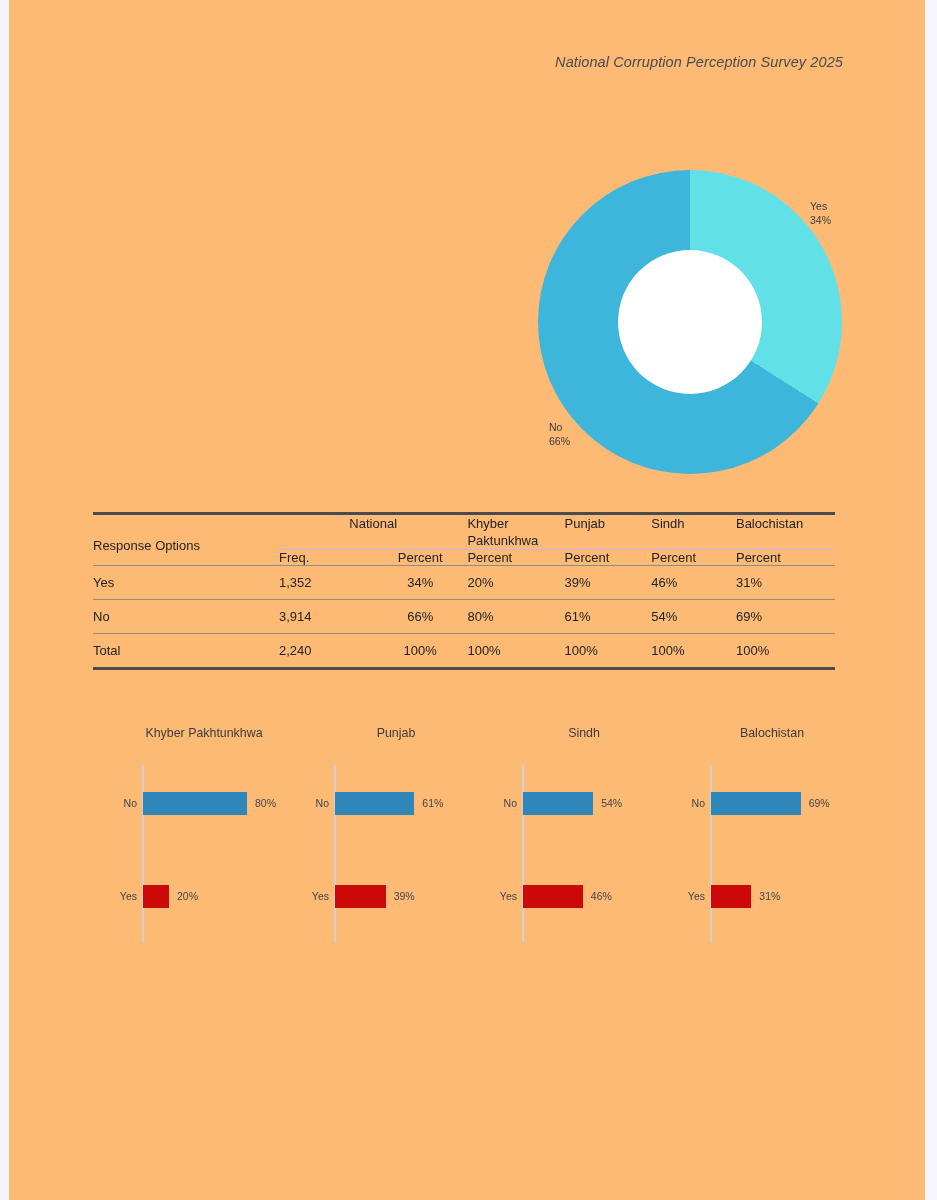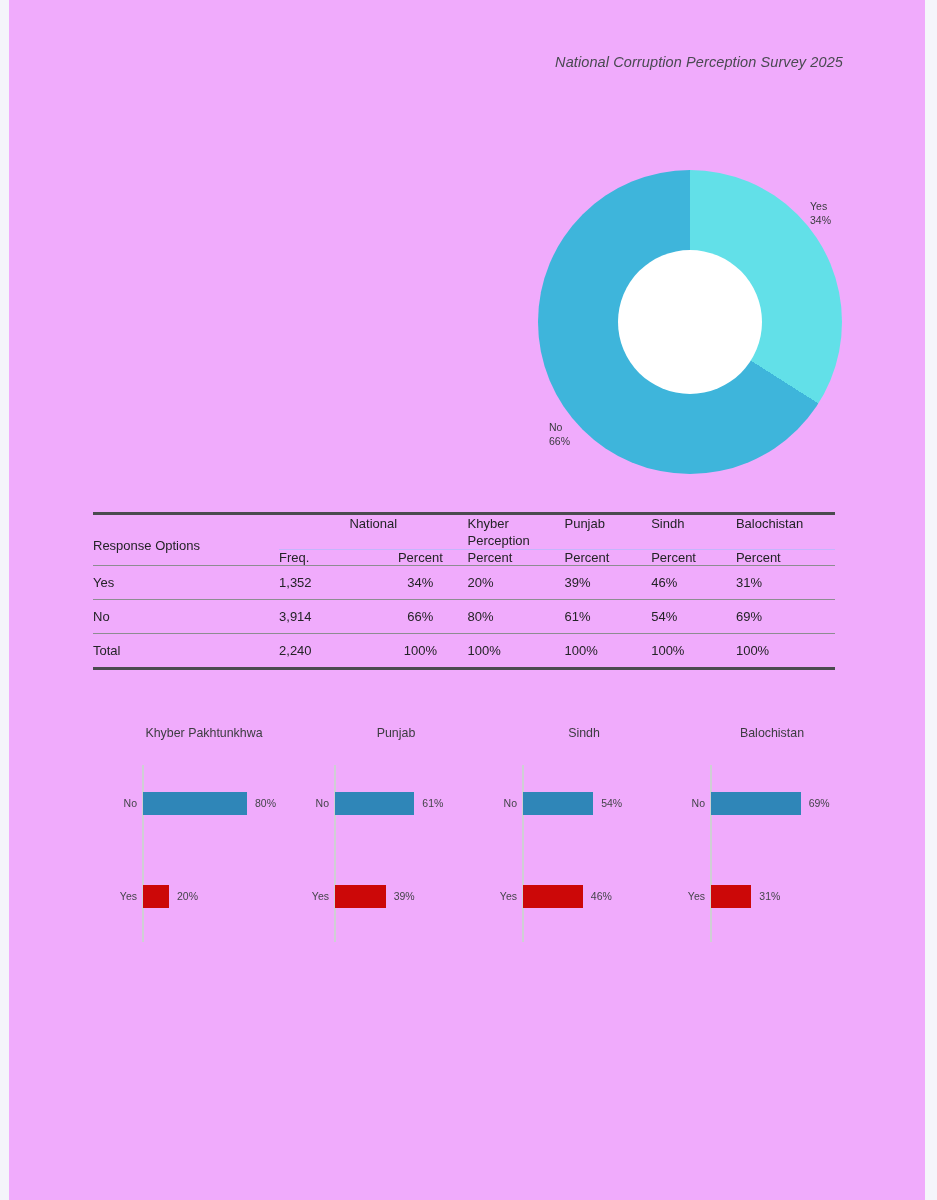--- a/index.html
+++ b/index.html
@@ -10,21 +10,21 @@
   body {
     width: 937px;
     height: 1200px;
     position: relative;
     font-family: "Liberation Sans", sans-serif;
     overflow: hidden;
   }
   .page {
     position: absolute;
     inset: 0;
-    background: #f0abfc;
+    background: #fdba74;
   }
   
   .edge-left {
     position: absolute;
     left: 0; top: 0; bottom: 0;
     width: 9px;
     background: #f4f4fa;
   }
   .edge-right {
     position: absolute;
@@ -247,21 +247,21 @@
           <col class="c-sd">
           <col class="c-bl">
       </colgroup>
       <thead>
         <tr class="rule-top">
           <td colspan="7"></td>
         </tr>
         <tr class="hdr-row1">
           <th rowspan="2" class="rowlabel-cell">Response Options</th>
           <th colspan="2" style="text-align:center">National</th>
-          <th>Khyber Perception</th>
+          <th>Khyber Paktunkhwa</th>
           <th>Punjab</th>
           <th>Sindh</th>
           <th>Balochistan</th>
         </tr>
         <tr class="hdr-row2">
           <th>Freq.</th>
           <th style="text-align:center">Percent</th>
           <th>Percent</th>
           <th>Percent</th>
           <th>Percent</th>

